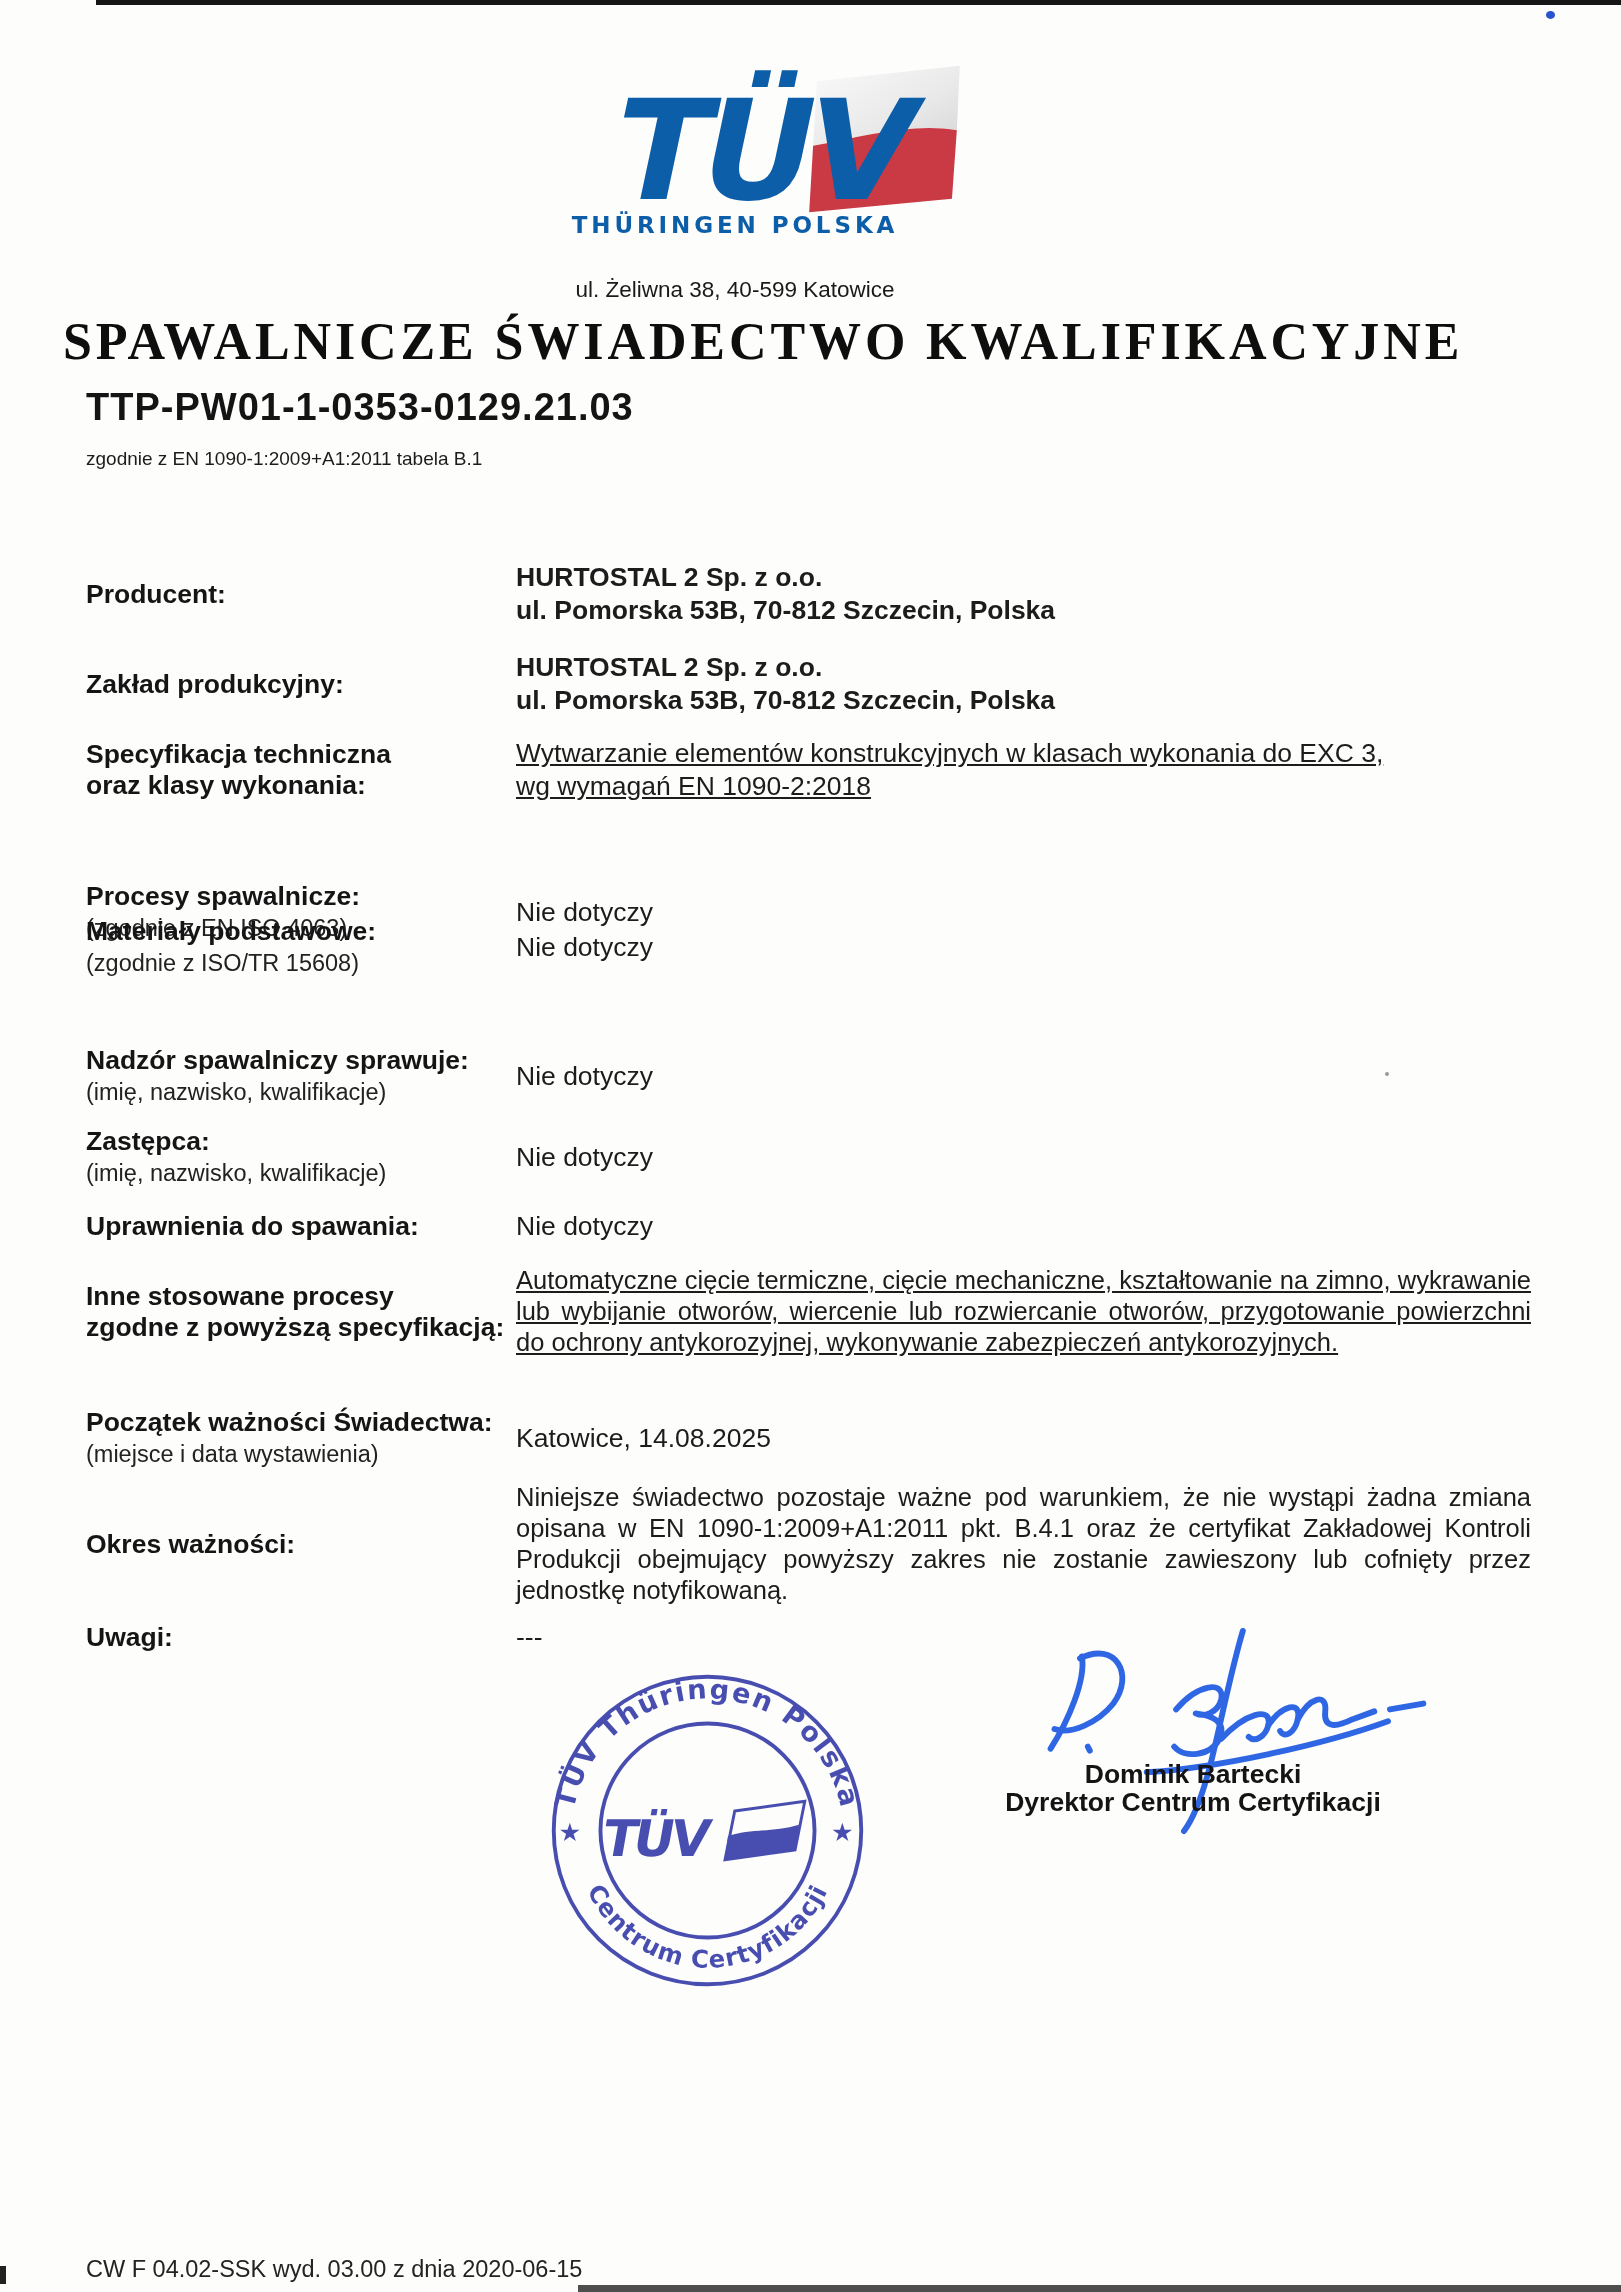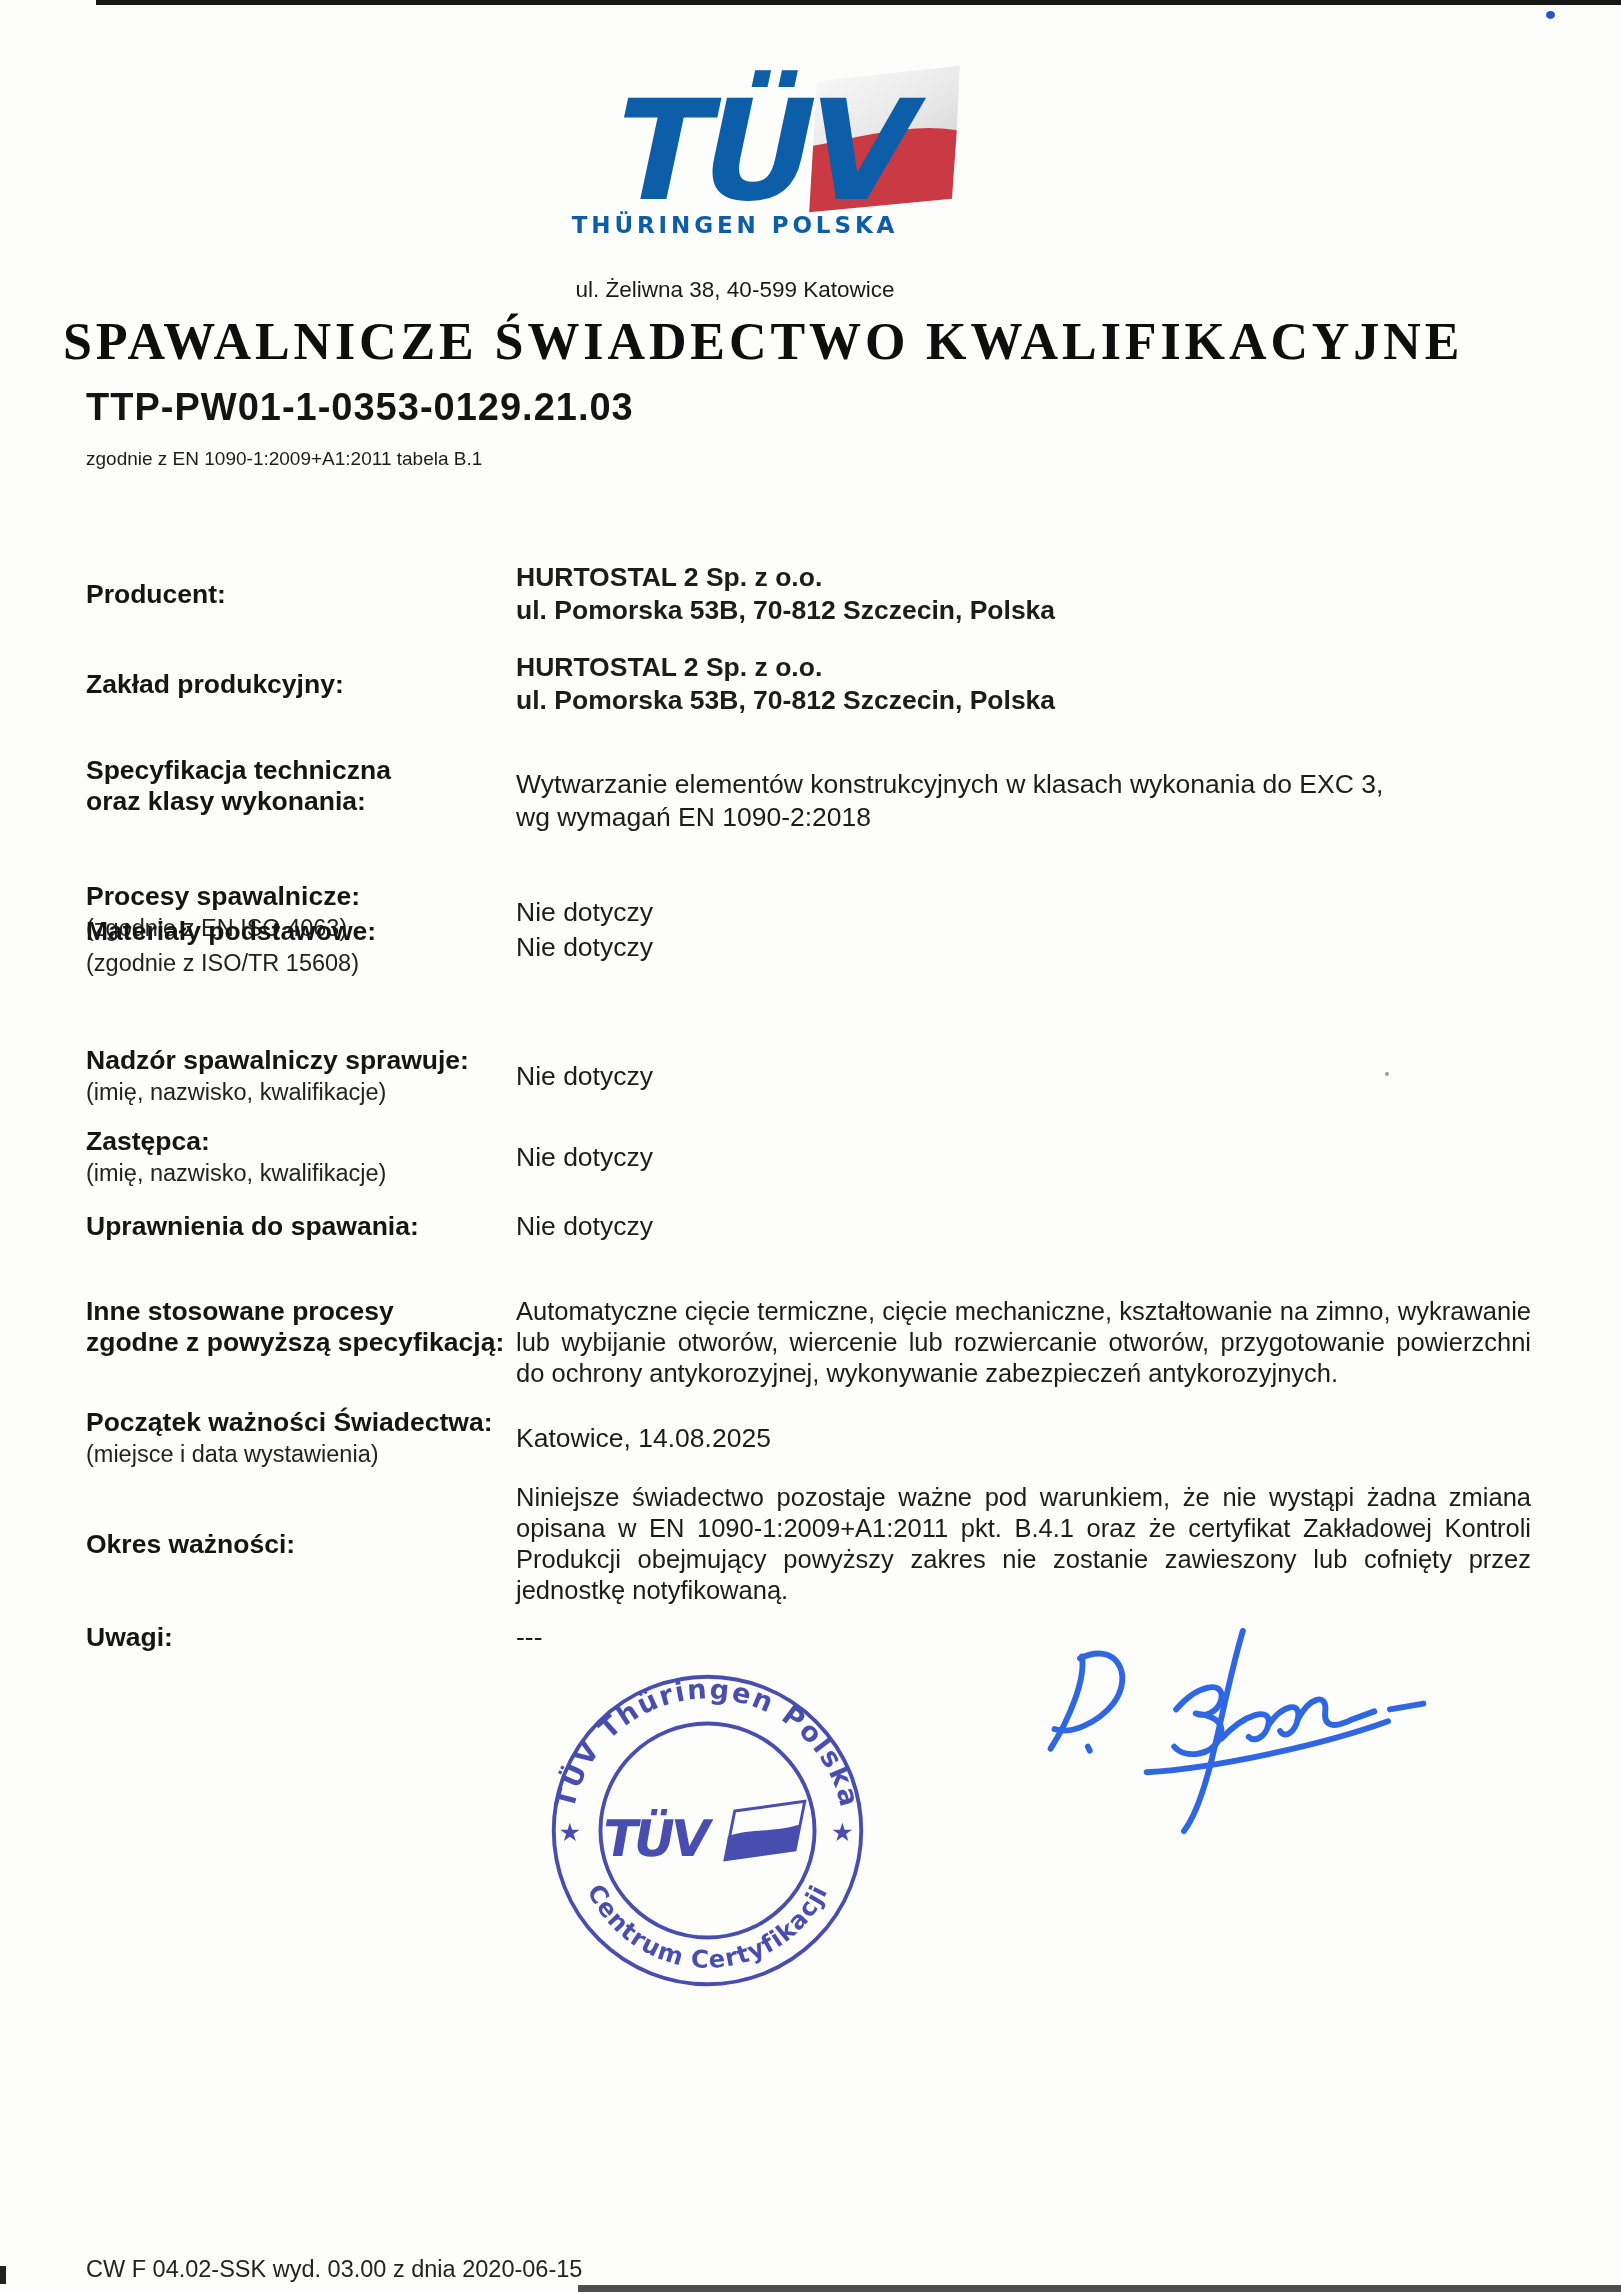--- a/index.html
+++ b/index.html
@@ -48,21 +48,21 @@
     position:absolute;left:86px;top:443px;
     font-size:19px;line-height:32px;color:#1c1c1c;
   }
   
   .row{position:absolute;left:86px;width:1445px;display:flex;align-items:center;}
   .lbl{flex:0 0 430px;font-weight:bold;font-size:26.5px;line-height:31px;color:#151515;}
   .sublbl{font-weight:normal;font-size:23.5px;line-height:29px;margin-top:2px;color:#222;}
   .val{flex:1;font-size:26.5px;line-height:33px;}
   .val.bold{font-weight:bold;}
   .val.para{font-size:25.5px;line-height:31px;text-align:justify;}
-  .val.offset{margin-top:31px;}
+  .val.offset{text-decoration:underline;}
   
   .stamp-svg{position:absolute;left:545px;top:1668px;width:325px;height:325px;opacity:.88;}
   
   .sig-svg{position:absolute;left:1029px;top:1623px;width:412px;height:216px;}
   .sig-block{
     position:absolute;left:997px;top:1760px;width:392px;
     text-align:center;font-weight:bold;font-size:26.5px;line-height:28px;color:#141414;
   }
   
   .footer{
@@ -225,17 +225,21 @@
       <path d="M 60,126 l 2,4"></path>
       <path d="M 218,8 C 206,48 196,100 186,140 C 180,164 170,196 158,212"></path>
       <path d="M 150,88 C 172,62 200,58 196,78 C 192,92 178,96 170,92 C 186,94 202,100 194,118 C 185,136 158,138 148,126"></path>
       <path d="M 196,118 C 220,92 248,84 244,104 C 241,116 230,122 224,116"></path>
       <path d="M 244,104 C 258,84 278,78 274,98 C 271,112 260,118 256,110"></path>
       <path d="M 274,98 C 286,76 304,70 302,90 C 300,108 314,106 330,98 L 352,90"></path>
       <path d="M 120,152 C 190,148 300,124 366,100"></path>
       <path d="M 368,88 L 402,82"></path>
     </g>
   </svg>
+  <div class="sig-block">
+    <div>Dominik Bartecki</div>
+    <div>Dyrektor Centrum Certyfikacji</div>
+  </div>
 
   <div class="footer">CW F 04.02-SSK wyd. 03.00 z dnia 2020-06-15</div>
 
 </div>
 
 
 </body></html>

